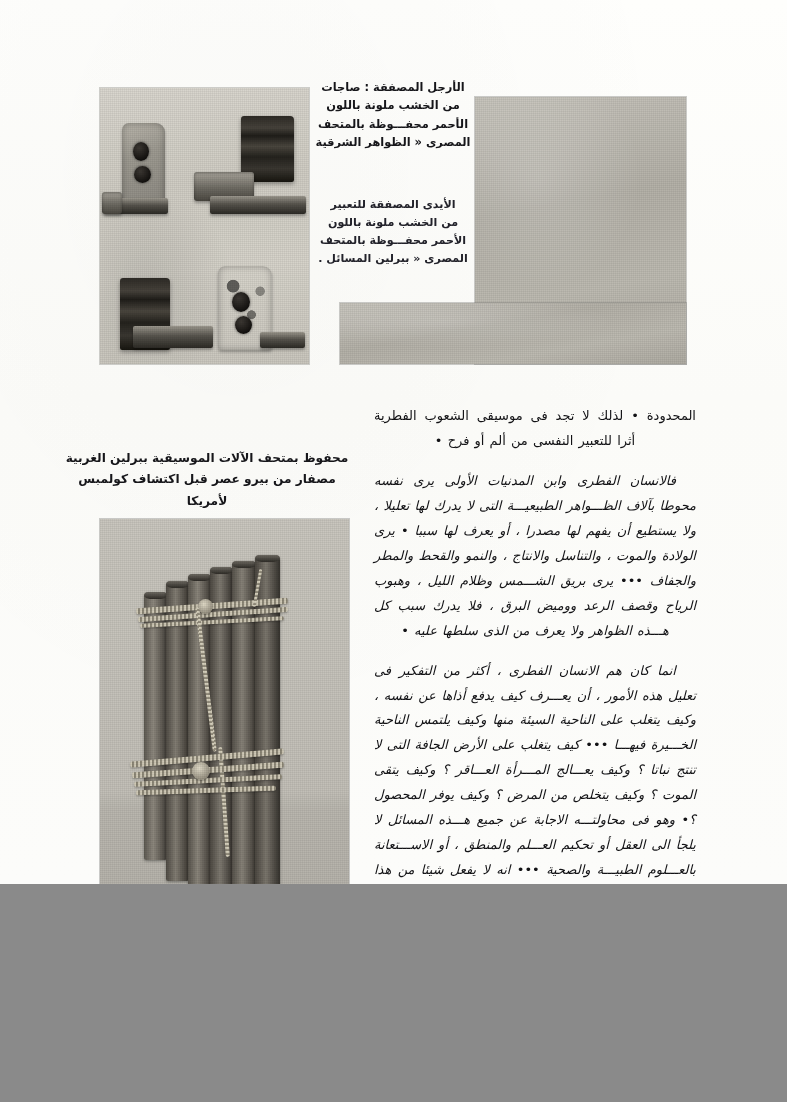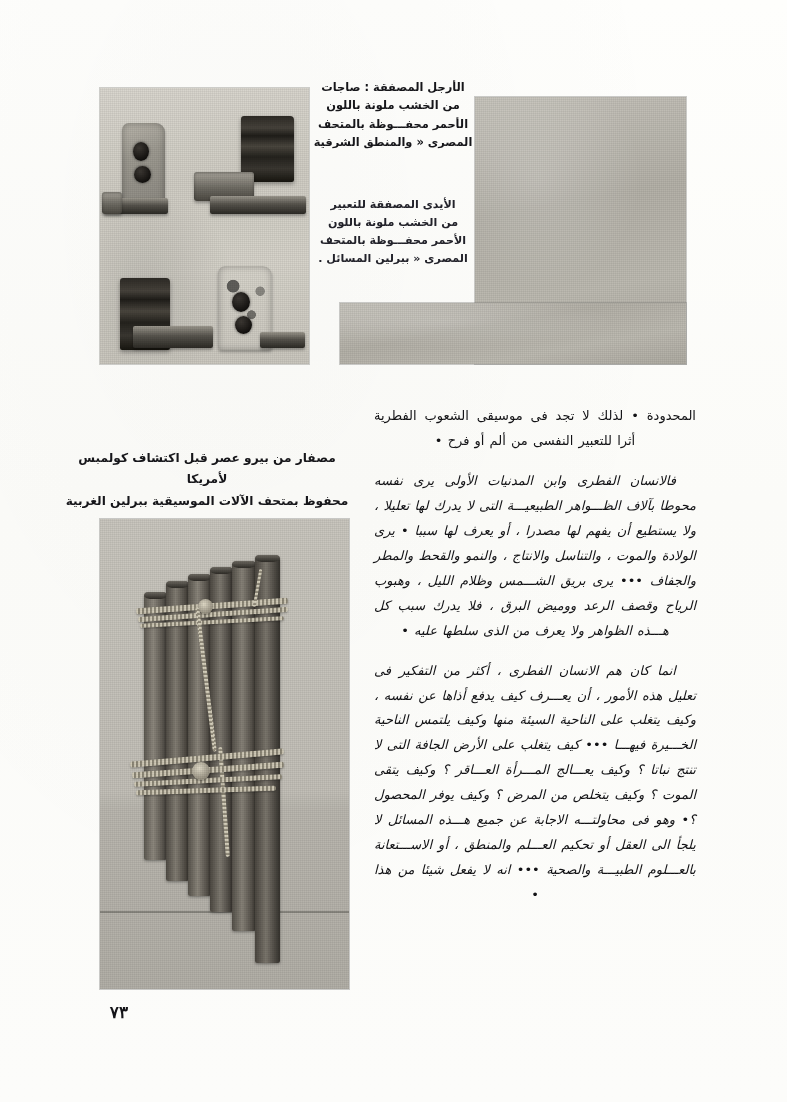--- a/index.html
+++ b/index.html
@@ -3,21 +3,21 @@
 <meta charset="utf-8">
 <title>Arabic Book Page 73</title>
 <style>
   html,body{margin:0;padding:0;background:#8a8a8a;}
   body{
     font-family:"DejaVu Sans","Liberation Sans",sans-serif;
   }
   .page{
     position:relative;
     width:787px;
-    height:1102px;
+    height:884px;
     margin:0 auto;
     background:#4d7c0f;
     overflow:hidden;
   }
   
   .page:before{
     content:"";
     position:absolute;inset:0;
     background:
       radial-gradient(ellipse at 30% 20%, rgba(0,0,0,0.015), rgba(0,0,0,0) 60%),
@@ -249,33 +249,33 @@
       
       
     </div>
     <div class="grain"></div>
   </div>
 
   <div class="caption" id="caption-feet">
     <div>الأرجل المصفقة : صاجات</div>
     <div>من الخشب ملونة باللون</div>
     <div>الأحمر محفـــوظة بالمتحف</div>
-    <div>المصرى « والمنطق الشرقية</div>
+    <div>المصرى « الظواهر الشرقية</div>
   </div>
 
   <div class="caption" id="caption-hands">
     <div>الأيدى المصفقة للتعبير</div>
     <div>من الخشب ملونة باللون</div>
     <div>الأحمر محفـــوظة بالمتحف</div>
     <div>المصرى « ببرلين المسائل .</div>
   </div>
 
   <div class="caption" id="caption-panpipe">
+    <div>محفوظ بمتحف الآلات الموسيقية ببرلين الغربية</div>
     <div>مصفار من بيرو عصر قبل اكتشاف كولمبس لأمريكا</div>
-    <div>محفوظ بمتحف الآلات الموسيقية ببرلين الغربية</div>
   </div>
 
   <div class="photo" id="photo-panpipe">
     <div class="floorline"></div>
 
     <div class="pipe" style="left:44px;top:73px;width:23px;height:268px;background:linear-gradient(90deg,#5d5951 0%,#8d887e 40%,#433f39 100%);"></div>
     <div class="pipe" style="left:66px;top:62px;width:23px;height:300px;background:linear-gradient(90deg,#4f4b44 0%,#827d73 42%,#3c3832 100%);"></div>
     <div class="pipe" style="left:88px;top:55px;width:23px;height:322px;background:linear-gradient(90deg,#57534b 0%,#8a857b 42%,#403c36 100%);"></div>
     <div class="pipe" style="left:110px;top:48px;width:23px;height:345px;background:linear-gradient(90deg,#4c4841 0%,#7e7970 44%,#383530 100%);"></div>
     <div class="pipe" style="left:132px;top:42px;width:24px;height:370px;background:linear-gradient(90deg,#545049 0%,#878278 42%,#3e3a34 100%);"></div>

